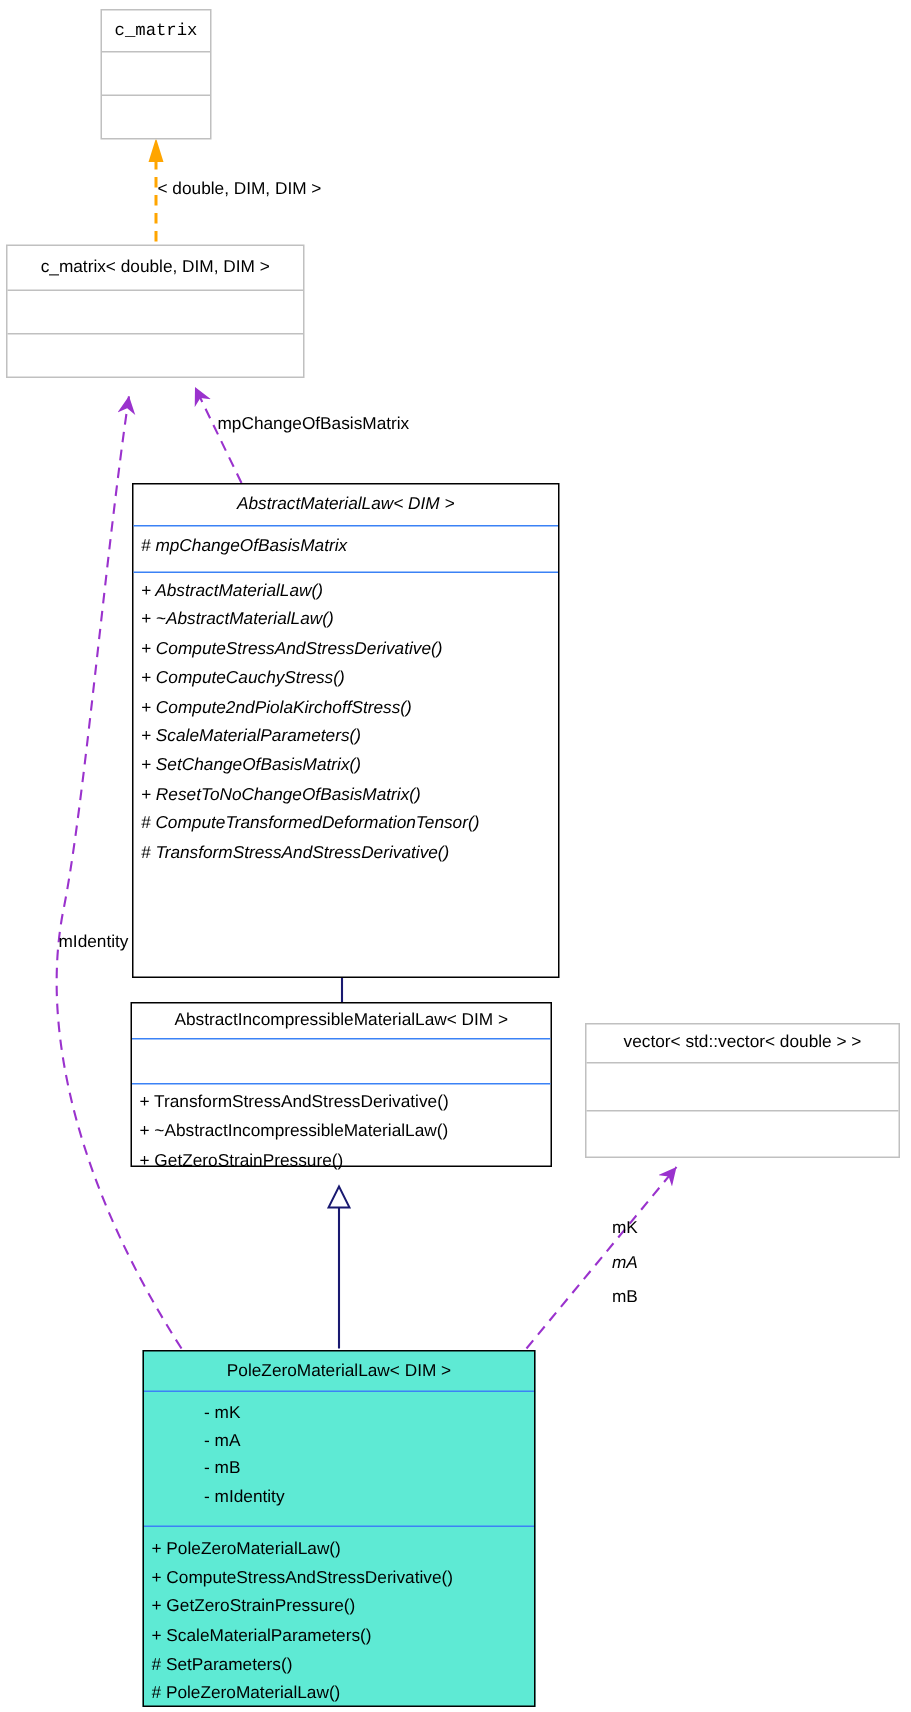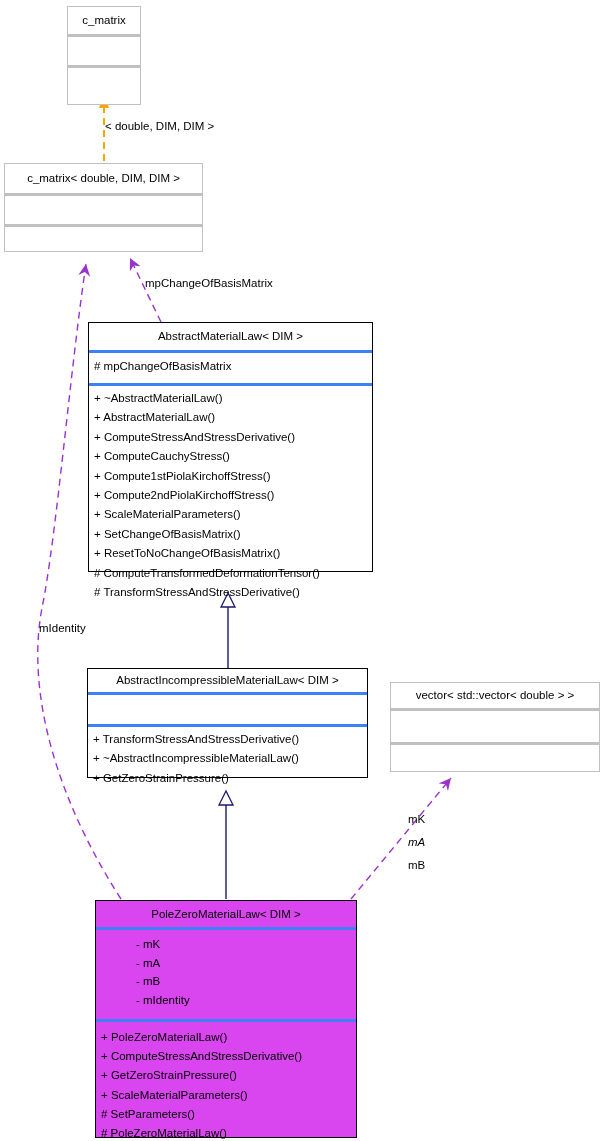--- a/index.html
+++ b/index.html
@@ -6,23 +6,23 @@
   body {
     width:607px; height:1141px; position:relative;
     background:#ffffff;
     font-family:"Liberation Sans", sans-serif;
     color:#000;
   }
   #edge-layer { position:absolute; left:0; top:0; width:607px; height:1141px; pointer-events:none; }
 
   .uml-box { position:absolute; background:#ffffff; border:1px solid #000; box-sizing:border-box; font-size:11.5px; }
   .uml-box.light { border-color:#c0c0c0; }
-  .uml-box.filled { background:#d946ef; }
+  .uml-box.filled { background:#5eead4; }
   .uml-title { text-align:center; white-space:nowrap; overflow:hidden; }
-  .uml-sep { border-top:3px solid #3b82f6; }
+  .uml-sep { border-top:1px solid #3b82f6; }
   .light .uml-sep { border-top-color:#c0c0c0; }
   .uml-rows { padding:3px 5px 0 5px; }
   .uml-row { white-space:nowrap; overflow:hidden; }
 
   .edge-label { position:absolute; font-size:11.5px; white-space:nowrap; }
 </style>
 </head>
 <body>
 
 <svg id="edge-layer" viewBox="0 0 607 1141">
@@ -53,47 +53,46 @@
     <path d="M228,668 L228,606" stroke="#191970" stroke-width="1.4" fill="none"></path>
     <polygon points="228,593 221,607 235,607" fill="#ffffff" stroke="#191970" stroke-width="1.3"></polygon>
   </g>
 
   <g>
     <path d="M226,899 L226,805" stroke="#191970" stroke-width="1.4" fill="none"></path>
     <polygon points="226,791 219,805 233,805" fill="#ffffff" stroke="#191970" stroke-width="1.3"></polygon>
   </g>
 </svg>
 
-<div class="uml-box light" style="left:67px; top:6px; width:74px; height:99px;">
+<div class="uml-box light" style="left:67px; top:6px; width:74px; height:87px;font-family:Liberation Mono, monospace;">
   <div class="uml-title" style="line-height:27px; height:27px;">c_matrix</div>
   <div class="uml-sep" style="height:28px;"></div>
   <div class="uml-sep" style="height:29px;"></div>
 </div>
 
 <div class="edge-label" style="left:105px; top:120px;">&lt; double, DIM, DIM &gt;</div>
 
 <div class="uml-box light" style="left:4px; top:163px; width:199px; height:89px;">
   <div class="uml-title" style="line-height:29px; height:29px;">c_matrix&lt; double, DIM, DIM &gt;</div>
   <div class="uml-sep" style="height:28px;"></div>
   <div class="uml-sep" style="height:29px;"></div>
 </div>
 
 <div class="edge-label" style="left:145px; top:277px;">mpChangeOfBasisMatrix</div>
 
-<div class="uml-box" style="left:88px; top:322px; width:285px; height:250px;">
+<div class="uml-box" style="left:88px; top:322px; width:285px; height:330px;font-style:italic;">
   <div class="uml-title" style="line-height:27px; height:27px;">AbstractMaterialLaw&lt; DIM &gt;</div>
   <div class="uml-sep uml-rows" style="height:27px; line-height:20px;">
     <div class="uml-row"># mpChangeOfBasisMatrix</div>
   </div>
   <div class="uml-sep uml-rows" style="height:213px; line-height:19.4px;">
+    <div class="uml-row">+ AbstractMaterialLaw()</div>
     <div class="uml-row">+ ~AbstractMaterialLaw()</div>
-    <div class="uml-row">+ AbstractMaterialLaw()</div>
     <div class="uml-row">+ ComputeStressAndStressDerivative()</div>
     <div class="uml-row">+ ComputeCauchyStress()</div>
-    <div class="uml-row">+ Compute1stPiolaKirchoffStress()</div>
     <div class="uml-row">+ Compute2ndPiolaKirchoffStress()</div>
     <div class="uml-row">+ ScaleMaterialParameters()</div>
     <div class="uml-row">+ SetChangeOfBasisMatrix()</div>
     <div class="uml-row">+ ResetToNoChangeOfBasisMatrix()</div>
     <div class="uml-row"># ComputeTransformedDeformationTensor()</div>
     <div class="uml-row"># TransformStressAndStressDerivative()</div>
   </div>
 </div>
 
 <div class="edge-label" style="left:39px; top:622px;text-align:right;">mIdentity</div>

